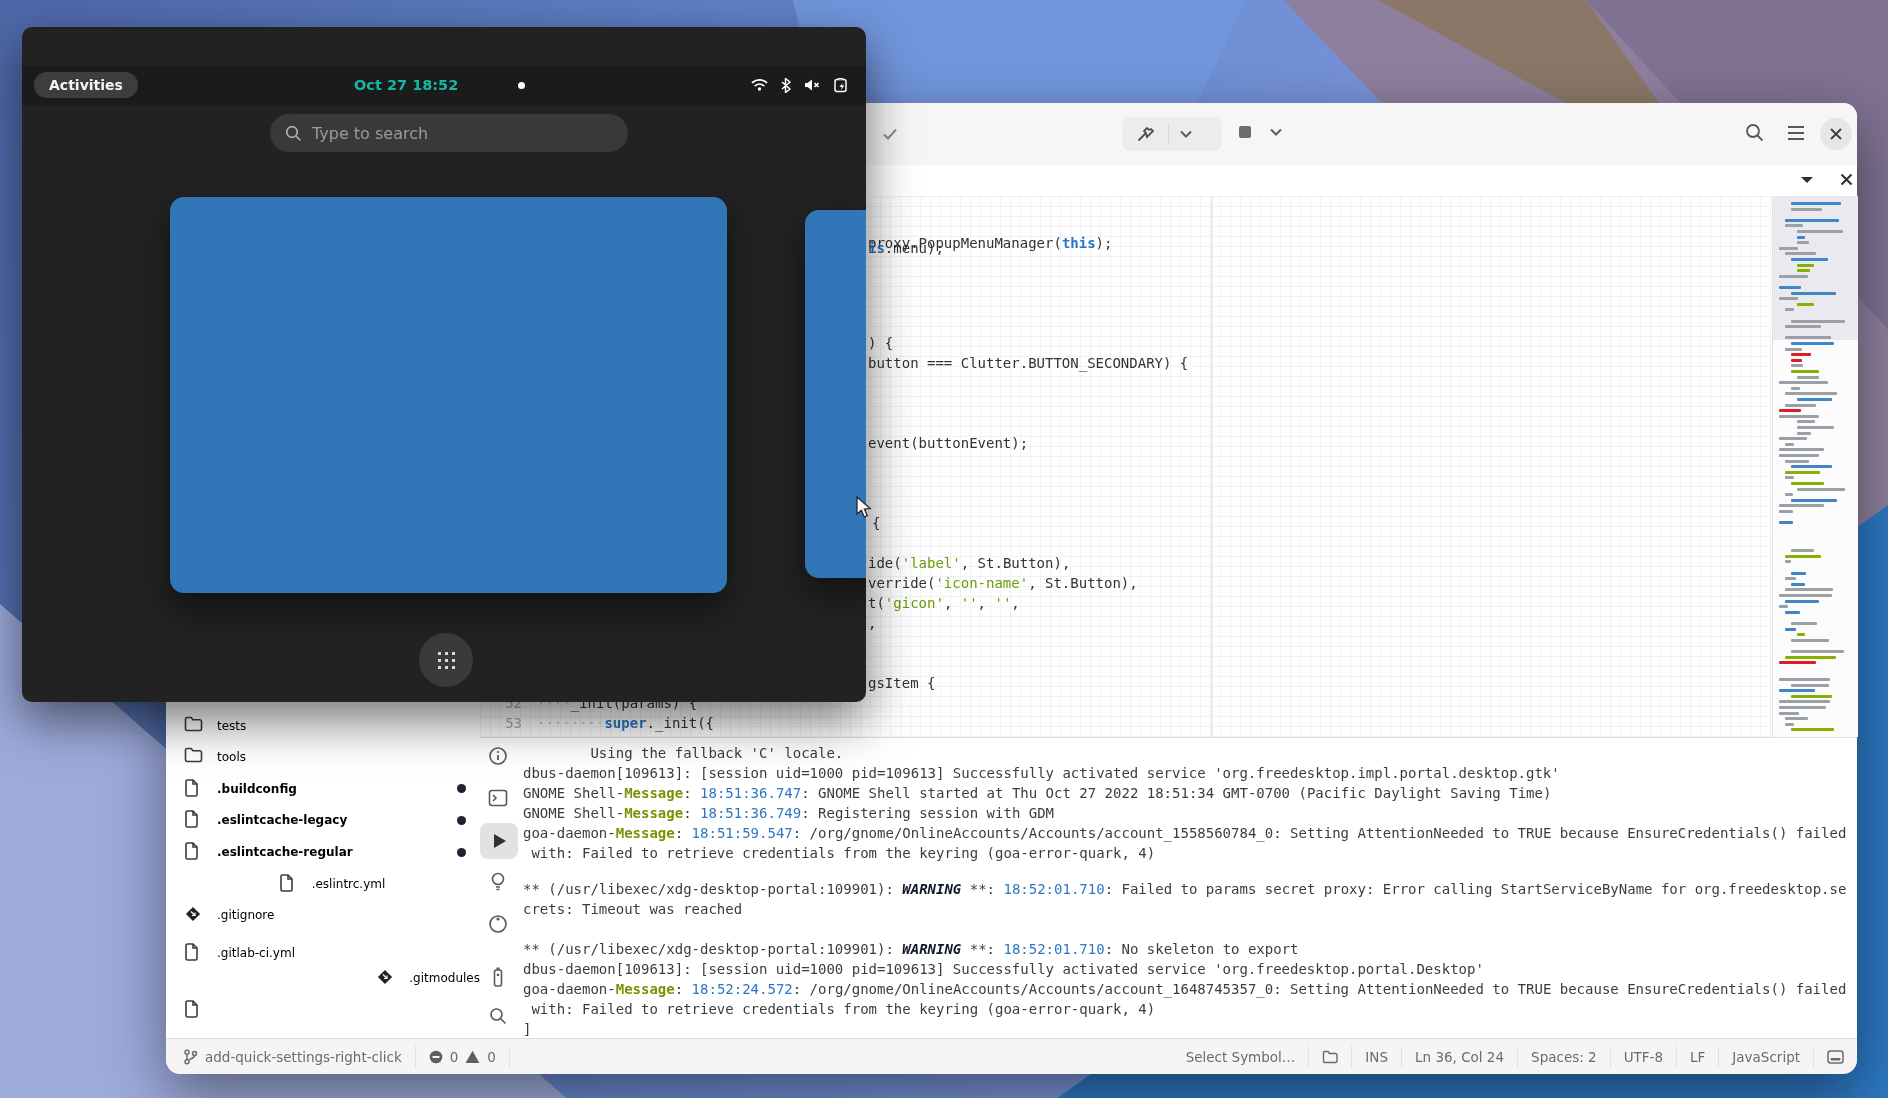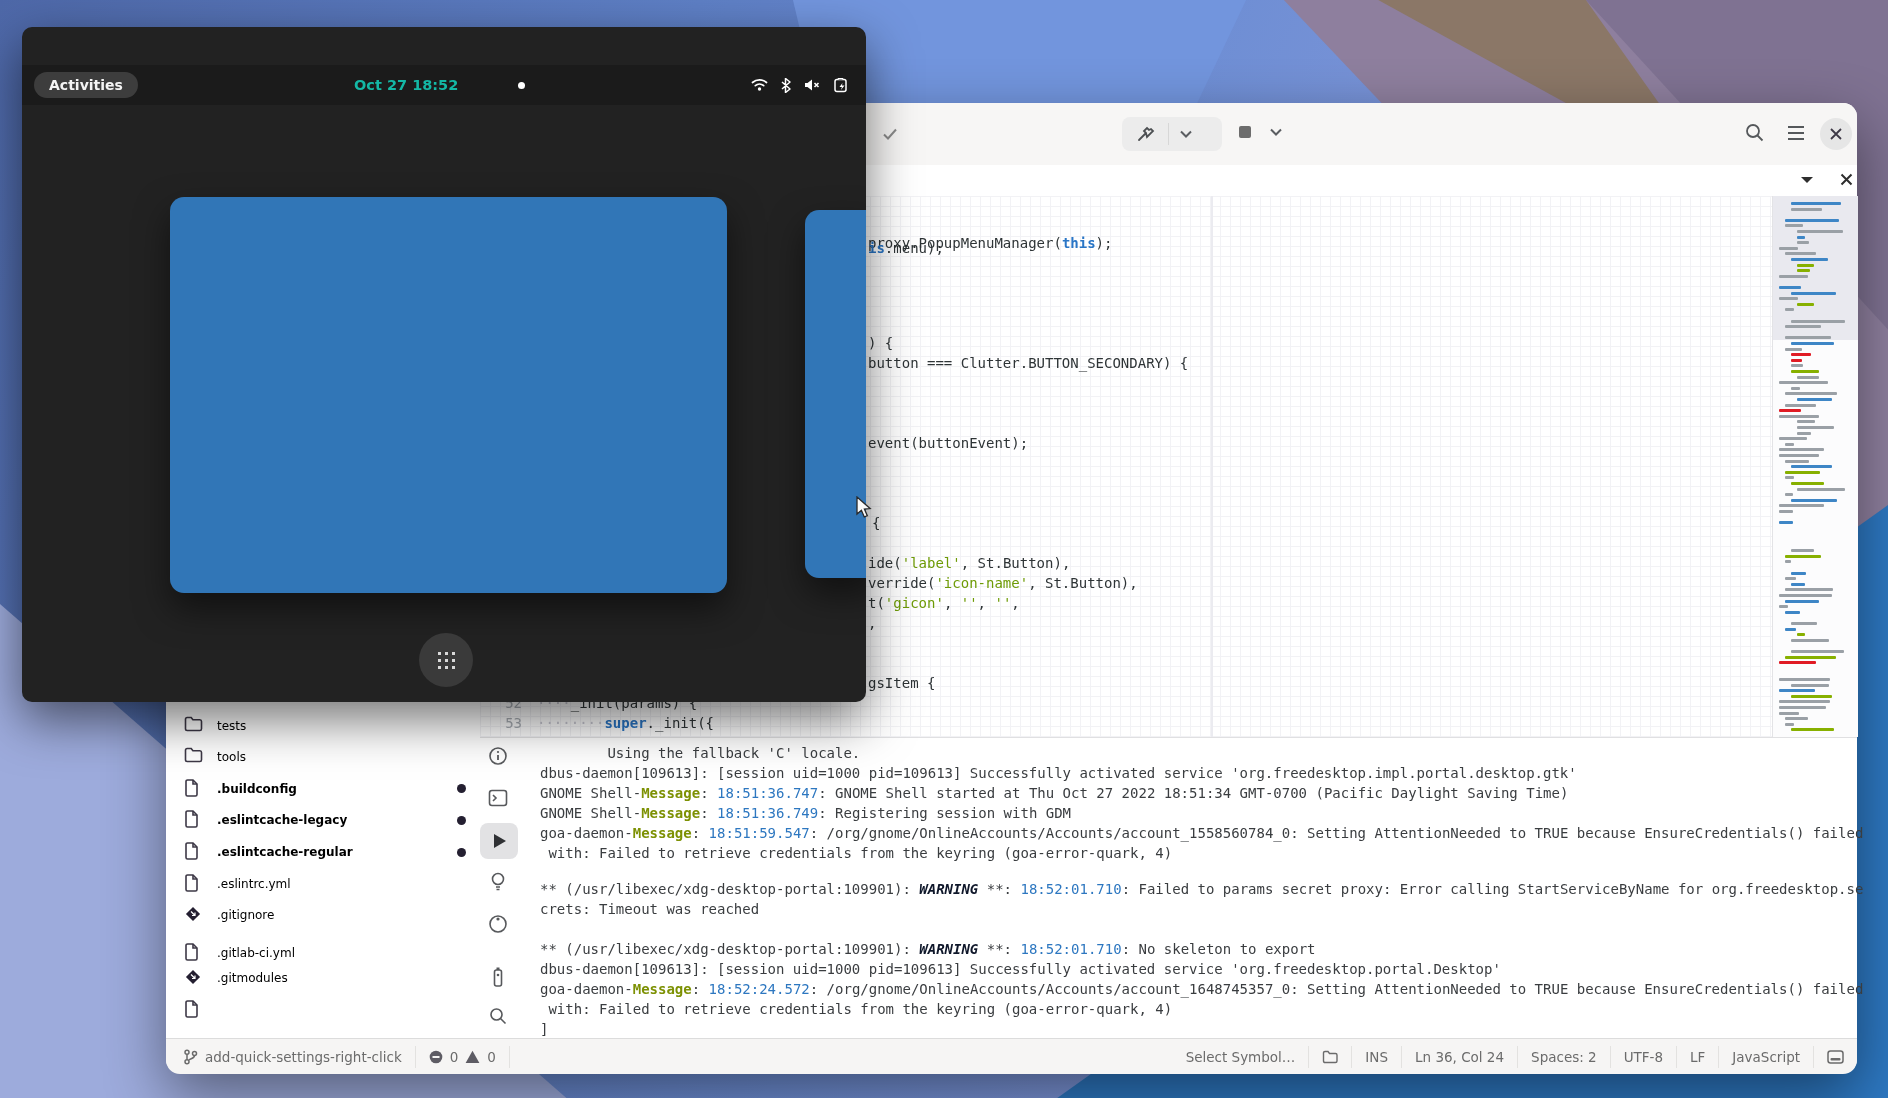--- a/index.html
+++ b/index.html
@@ -30,21 +30,21 @@
   .marginline{position:absolute;left:731px;top:0;width:2px;height:100%;background:#ebebf0;}
   .cline{position:absolute;white-space:pre;font:14px/20px "DejaVu Sans Mono",monospace;color:#2e3436;}
   .cgutter{position:absolute;width:30px;text-align:right;font:14px/20px "DejaVu Sans Mono",monospace;color:#a8adb3;}
   .cline .kw{color:#2a76c6;font-weight:700;}
   .cline .str{color:#6e9b06;}
   .cline .dim{color:#c8c8d2;}
   .minimap{left:1772px;top:196px;width:85px;height:541px;background:#fcfcfd;border-left:1px solid #e3e3e6;overflow:hidden;}
   .mm-view{position:absolute;left:0;top:0;width:100%;height:144px;background:#e9e9ef;}
   .mm-bar{position:absolute;height:3px;border-radius:1px;}
   .logpanel{left:480px;top:737px;width:1377px;height:301px;background:#ffffff;border-top:1px solid #e0e0e2;}
-  .lline{position:absolute;left:60px;white-space:pre;font:14px/20px "DejaVu Sans Mono",monospace;color:#3a3d40;}
+  .lline{position:absolute;left:43px;white-space:pre;font:14px/20px "DejaVu Sans Mono",monospace;color:#3a3d40;}
   .lline .msg{color:#7d9104;font-weight:700;}
   .lline .ts{color:#2d77c0;}
   .lline .warn{color:#0f172a;font-weight:700;font-style:italic;}
   .stripbtn{position:absolute;left:8px;width:22px;height:22px;color:#57595c;}
   .playbox{position:absolute;left:0;top:85px;width:38px;height:36px;background:#e2e2e4;border-radius:8px;}
   .statusbar{left:166px;top:1038px;width:1691px;height:35px;background:#f6f5f4;border-top:1px solid #dcdcdc;
     border-radius:0 0 14px 14px;display:flex;align-items:center;font-size:13.5px;color:#6b6b6b;}
   .sseg{display:flex;align-items:center;height:22px;padding:0 13px;border-right:1px solid #e3e2e0;gap:7px;white-space:nowrap;}
   .sseg.noborder{border-right:none;}
   .sright{margin-left:auto;display:flex;align-items:center;}
@@ -203,21 +203,21 @@
         <div class="tree-row" style="top: 673px;">
           <span class="ticon">
             <svg width="15" height="18" viewBox="0 0 15 18">
               <path d="M2 2.5C2 1.6 2.6 1 3.5 1H9l4 4v10.5c0 .9-.6 1.5-1.5 1.5h-8C2.6 17 2 16.4 2 15.5z" fill="none" stroke="#3d3846" stroke-width="1.6"></path>
               <path d="M9 1v4h4" fill="none" stroke="#3d3846" stroke-width="1.6"></path>
             </svg>
           </span>
           <span class="tlabel bold">.eslintcache-regular</span>
           <span class="tdot"></span>
         </div>
-        <div class="tree-row" style="top: 704.6px;">
+        <div class="tree-row" style="top: 704.6px; justify-content: center;">
           <span class="ticon">
             <svg width="15" height="18" viewBox="0 0 15 18">
               <path d="M2 2.5C2 1.6 2.6 1 3.5 1H9l4 4v10.5c0 .9-.6 1.5-1.5 1.5h-8C2.6 17 2 16.4 2 15.5z" fill="none" stroke="#3d3846" stroke-width="1.6"></path>
               <path d="M9 1v4h4" fill="none" stroke="#3d3846" stroke-width="1.6"></path>
             </svg>
           </span>
           <span class="tlabel">.eslintrc.yml</span>
         </div>
         <div class="tree-row" style="top: 736.2px;">
           <span class="ticon">
@@ -230,21 +230,21 @@
         </div>
         <div class="tree-row" style="top: 774px;">
           <span class="ticon">
             <svg width="15" height="18" viewBox="0 0 15 18">
               <path d="M2 2.5C2 1.6 2.6 1 3.5 1H9l4 4v10.5c0 .9-.6 1.5-1.5 1.5h-8C2.6 17 2 16.4 2 15.5z" fill="none" stroke="#3d3846" stroke-width="1.6"></path>
               <path d="M9 1v4h4" fill="none" stroke="#3d3846" stroke-width="1.6"></path>
             </svg>
           </span>
           <span class="tlabel">.gitlab-ci.yml</span>
         </div>
-        <div class="tree-row" style="top: 799.4px;">
+        <div class="tree-row" style="top: 799.4px; justify-content: flex-end;">
           <span class="ticon">
             <svg width="18" height="18" viewBox="0 0 18 18">
               <rect x="4" y="4" width="10" height="10" transform="rotate(45 9 9)" fill="#241f31"></rect>
               <path d="M7 6.5l4 4M11 7.5v3h-3" stroke="#fff" stroke-width="1.2" fill="none"></path>
             </svg>
           </span>
           <span class="tlabel">.gitmodules</span>
         </div>
         <div class="tree-row" style="top: 831px;">
           <span class="ticon">
@@ -512,20 +512,27 @@
               <path d="M5.5 1.5V0.5h4v1" stroke="#fff" stroke-width="1.4"></path>
               <path d="M9.5 5l-3 4h2.4l-1 3 3.6-4.6H9z" fill="#fff"></path>
             </svg>
         </span>
       </div>
     </div>
     <div class="gclock">
         <span>Oct 27 18:52</span>
       </div>
     <div class="gdot"></div>
+    <div class="gsearch">
+      <svg width="17" height="17" viewBox="0 0 17 17" style="margin-left:15px;">
+          <circle cx="7" cy="7" r="5.3" fill="none" stroke="#b0b0b0" stroke-width="1.7"></circle>
+          <path d="M11 11l4.3 4.3" stroke="#b0b0b0" stroke-width="1.7"></path>
+        </svg>
+      <span class="ph">Type to search</span>
+    </div>
     <div class="bluewin" style="left:148px;top:170px;width:557px;height:396px;border-radius:14px;"></div>
     <div class="bluewin" style="left:783px;top:183px;width:70px;height:368px;border-radius:14px 0 0 14px;"></div>
     <div class="appgrid">
       <div class="dots9">
           <span></span>
           <span></span>
           <span></span>
           <span></span>
           <span></span>
           <span></span>

